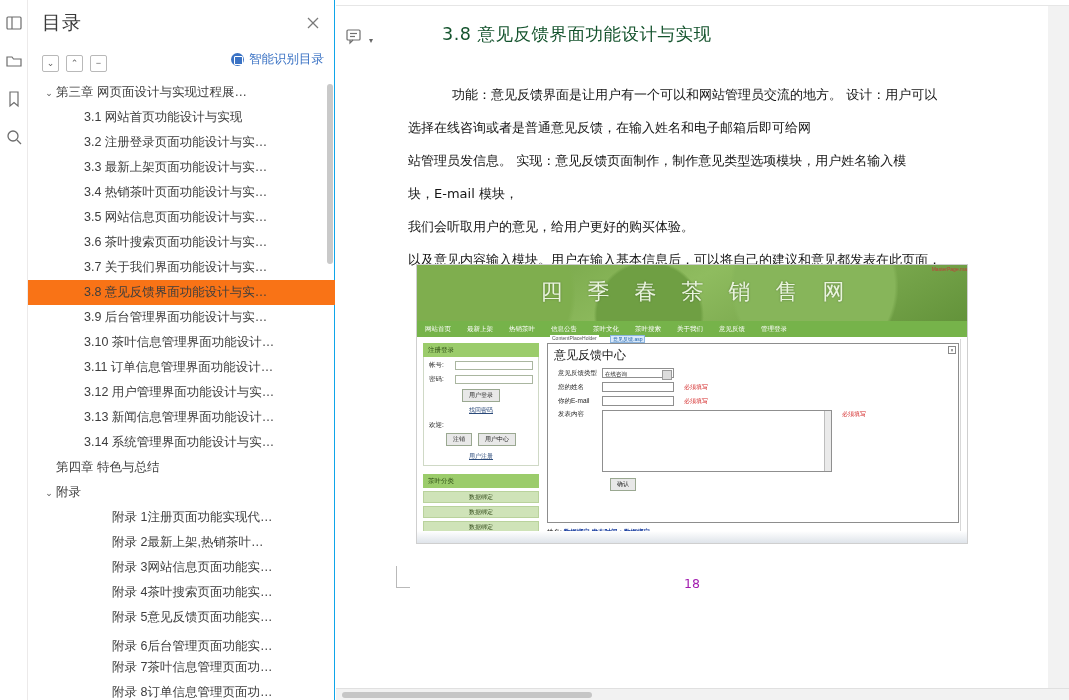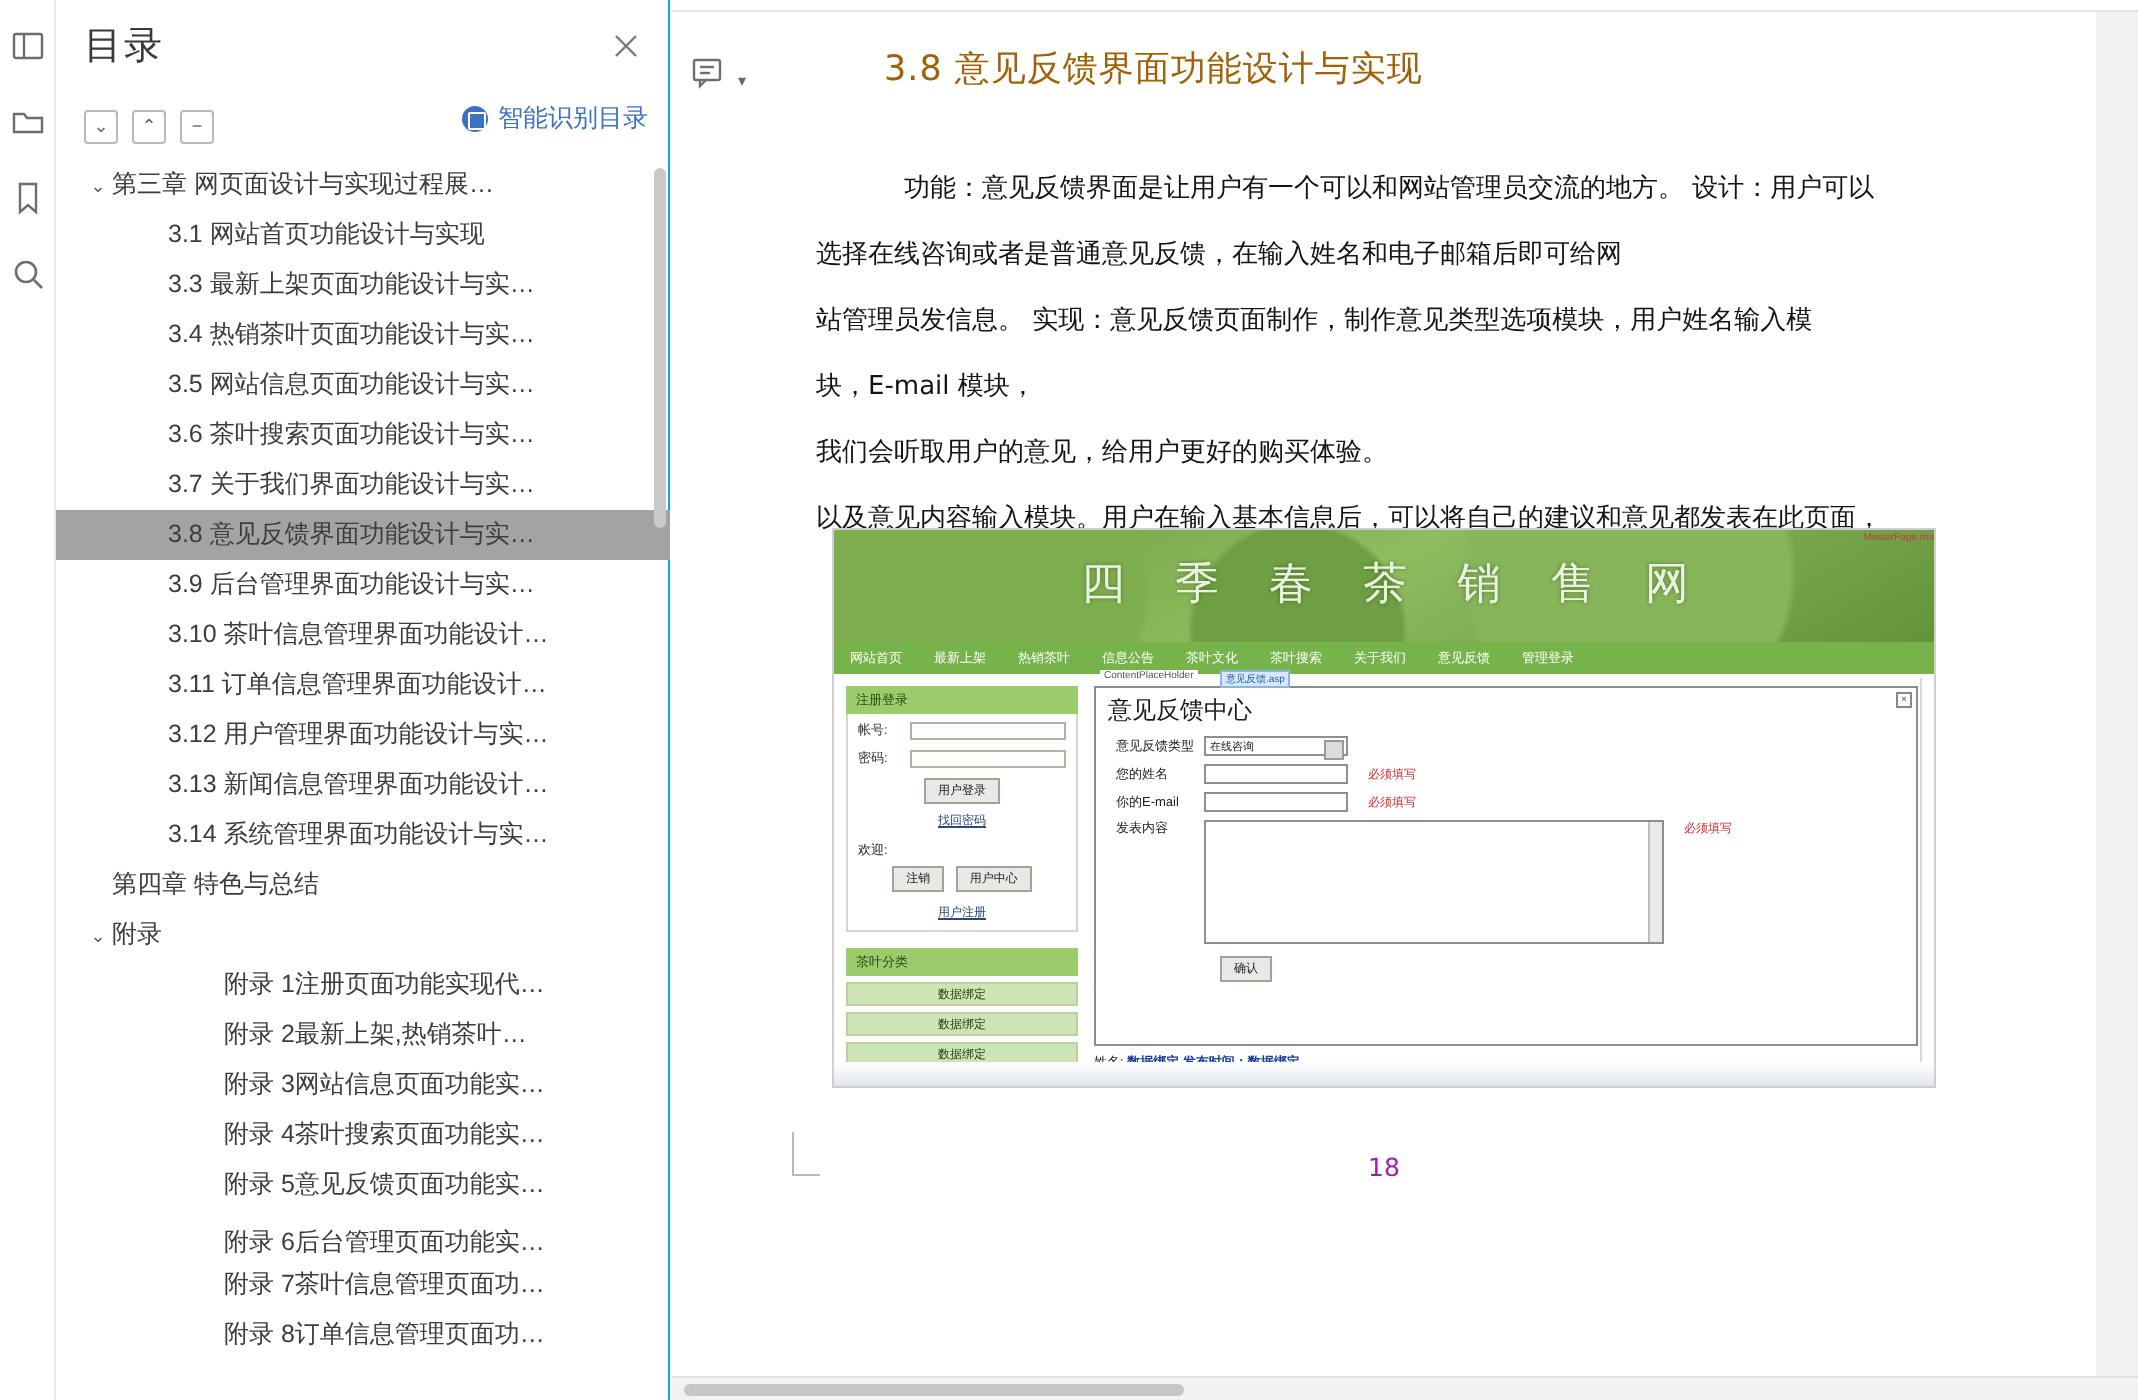--- a/index.html
+++ b/index.html
@@ -63,21 +63,21 @@
   }
 
   .toc-list {
     position: absolute; left: 0; top: 80px; width: 307px; height: 620px;
     overflow: hidden;
   }
   .toc-row {
     display: flex; align-items: center; height: 25px; font-size: 12.5px;
     color: #3d3d3d; white-space: nowrap; cursor: pointer; padding-right: 6px;
   }
-  .toc-row.selected { background: #a3a3a3; }
+  .toc-row.selected { background: #f97316; }
   .caret {
     width: 14px; min-width: 14px; display: inline-block; text-align: center;
     color: #555; font-size: 9px;
   }
   .toc-text { overflow: hidden; text-overflow: ellipsis; }
 
   
   .outline-vscroll {
     position: absolute; right: 1px; top: 84px; width: 6px; height: 180px;
     background: #c9c9c9; border-radius: 3px;
@@ -100,21 +100,21 @@
     position: absolute; left: 60px; top: 560px; width: 14px; height: 22px;
     border-left: 1px solid #b9b9b9; border-bottom: 1px solid #b9b9b9;
   }
   .cmt-icon {
     position: absolute; left: 8px; top: 20px; width: 24px; height: 24px;
     color: #6f6f6f;
   }
   .cmt-caret { position: absolute; left: 33px; top: 30px; font-size: 8px; color: #666; }
 
   .h-title {
-    position: absolute; left: 106px; top: 16px; font-size: 17.5px; color: #a16207;
+    position: absolute; left: 106px; top: 16px; font-size: 17.5px; color: #14532d;
     font-family: "DejaVu Sans", sans-serif; letter-spacing: .5px;
   }
   .body-text {
     position: absolute; left: 72px; top: 72px; width: 620px;
     font-size: 13px; line-height: 33px; color: #141414;
     font-family: "DejaVu Sans", sans-serif;
   }
   .body-text p { margin: 0; }
   .indent2 { text-indent: 44px; }
   .indent-block { margin-left: 44px; }
@@ -301,20 +301,24 @@
       </div>
     </div>
     <div class="toc-list" id="toc-list">
         <div class="toc-row" style="padding-left: 14px;">
           <span class="caret">⌄</span>
           <span class="toc-text">第三章 网页面设计与实现过程展…</span>
         </div>
         <div class="toc-row" style="padding-left: 42px;">
           <span class="caret"></span>
           <span class="toc-text">3.1 网站首页功能设计与实现</span>
+        </div>
+        <div class="toc-row" style="padding-left: 42px;">
+          <span class="caret"></span>
+          <span class="toc-text">3.2 注册登录页面功能设计与实…</span>
         </div>
         <div class="toc-row" style="padding-left: 42px;">
           <span class="caret"></span>
           <span class="toc-text">3.3 最新上架页面功能设计与实…</span>
         </div>
         <div class="toc-row" style="padding-left: 42px;">
           <span class="caret"></span>
           <span class="toc-text">3.4 热销茶叶页面功能设计与实…</span>
         </div>
         <div class="toc-row" style="padding-left: 42px; text-align: center;">

